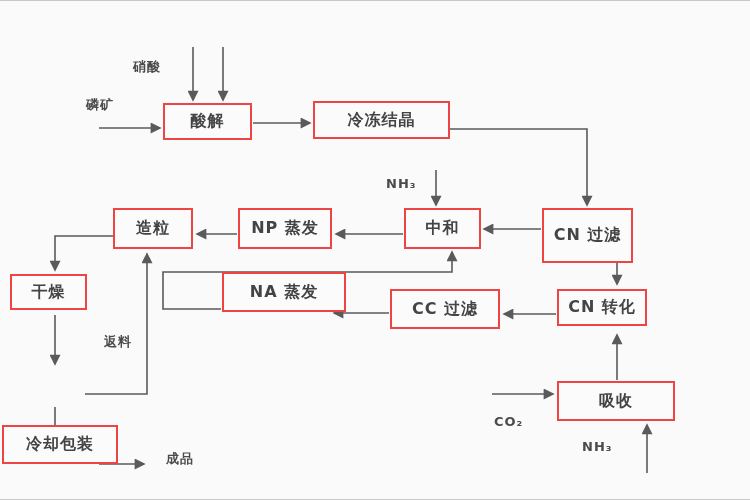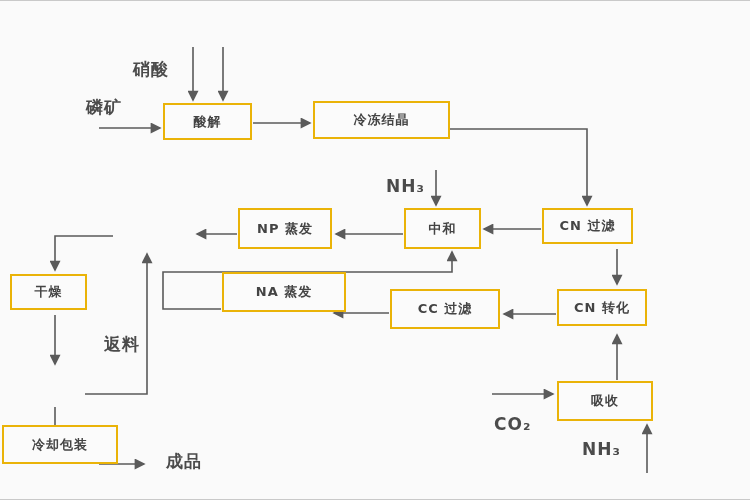--- a/index.html
+++ b/index.html
@@ -13,30 +13,30 @@
     background:#fafafa;
     border-top:1px solid #c9c9c9;
     border-bottom:1px solid #c9c9c9;
     box-sizing:border-box;
     overflow:hidden;
   }
   #edges{position:absolute;left:0;top:0;width:750px;height:500px;}
   .node{
     position:absolute;
     box-sizing:border-box;
-    border:2px solid #eab308;
+    border:2px solid #ef4444;
     background:#fbfbfb;
     display:flex;align-items:center;justify-content:center;
-    font-size:13px;font-weight:bold;color:#444444;
+    font-size:16px;font-weight:bold;color:#444444;
     letter-spacing:1px;
     white-space:nowrap;
   }
   .slabel{
     position:absolute;
-    font-size:17px;font-weight:bold;color:#4b4b4b;
+    font-size:13px;font-weight:bold;color:#4b4b4b;
     letter-spacing:1px;white-space:nowrap;
   }
 </style>
 </head>
 <body>
 
 <div id="stage">
 
   <svg id="edges" viewBox="0 0 750 500" xmlns="http://www.w3.org/2000/svg">
     <defs>
@@ -68,34 +68,35 @@
       <path d="M647,472 L647,424" marker-end="url(#ah)"></path>
     </g>
   </svg>
 
   <div class="node" style="left:163px;top:102px;width:89px;height:37px">酸解</div>
 
   <div class="node" style="left:313px;top:100px;width:137px;height:38px">冷冻结晶</div>
 
   <div class="node" style="left:404px;top:207px;width:77px;height:41px">中和</div>
 
-  <div class="node" style="left:542px;top:207px;width:91px;height:36px">CN 过滤</div>
+  <div class="node" style="left:542px;top:207px;width:91px;height:55px">CN 过滤</div>
 
   <div class="node" style="left:238px;top:207px;width:94px;height:41px">NP 蒸发</div>
 
+  <div class="node" style="left:113px;top:207px;width:80px;height:41px">造粒</div>
 
   <div class="node" style="left:10px;top:273px;width:77px;height:36px">干燥</div>
 
   <div class="node" style="left:222px;top:271px;width:124px;height:40px">NA 蒸发</div>
 
   <div class="node" style="left:390px;top:288px;width:110px;height:40px">CC 过滤</div>
 
   <div class="node" style="left:557px;top:288px;width:90px;height:37px">CN 转化</div>
 
-  <div class="node" style="left:557px;top:380px;width:96px;height:40px">吸收</div>
+  <div class="node" style="left:557px;top:380px;width:118px;height:40px">吸收</div>
 
 
   <div class="node" style="left:2px;top:424px;width:116px;height:39px">冷却包装</div>
 
   <div class="slabel" style="left:133px;top:57px">硝酸</div>
 
   <div class="slabel" style="left:86px;top:95px">磷矿</div>
 
   <div class="slabel" style="left:386px;top:175px">NH₃</div>
 

